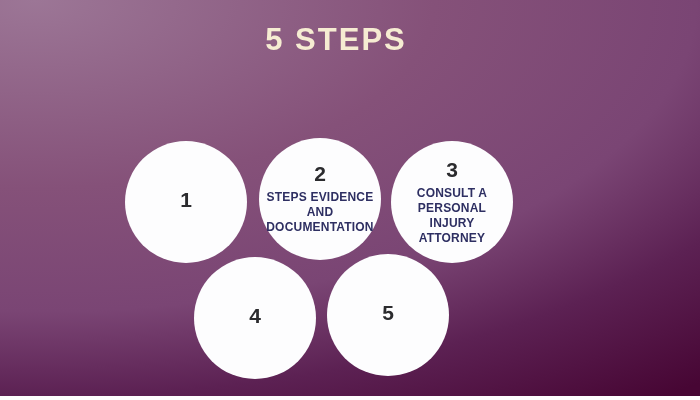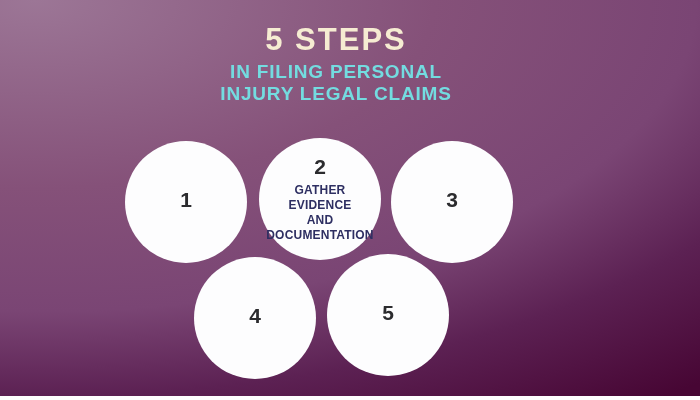--- a/index.html
+++ b/index.html
@@ -70,37 +70,38 @@
     padding: 0 6px;
   }
 </style>
 </head>
 <body>
 
 <div class="canvas">
 
   <div class="header">
     <h1 class="title">5 STEPS</h1>
-    <h2 class="subtitle">IN FILING PERSONAL
-INJURY LEGAL CLAIMS</h2>
   </div>
 
   <div class="circle c1">
     <div class="step-number">1</div>
   </div>
 
   <div class="circle c2">
     <div class="step-number">2</div>
-    <div class="step-label">GATHER EVIDENCE
+    <div class="step-label">STEPS EVIDENCE
 AND
 DOCUMENTATION</div>
   </div>
 
   <div class="circle c3">
     <div class="step-number">3</div>
+    <div class="step-label">CONSULT A
+PERSONAL INJURY
+ATTORNEY</div>
   </div>
 
   <div class="circle c4">
     <div class="step-number">4</div>
   </div>
 
   <div class="circle c5">
     <div class="step-number">5</div>
   </div>
 

